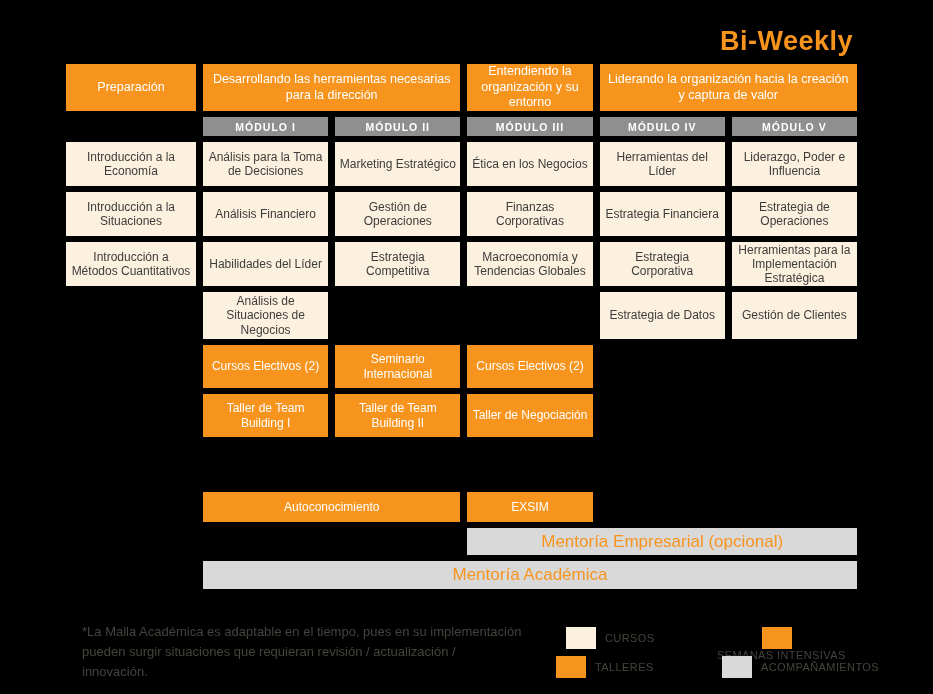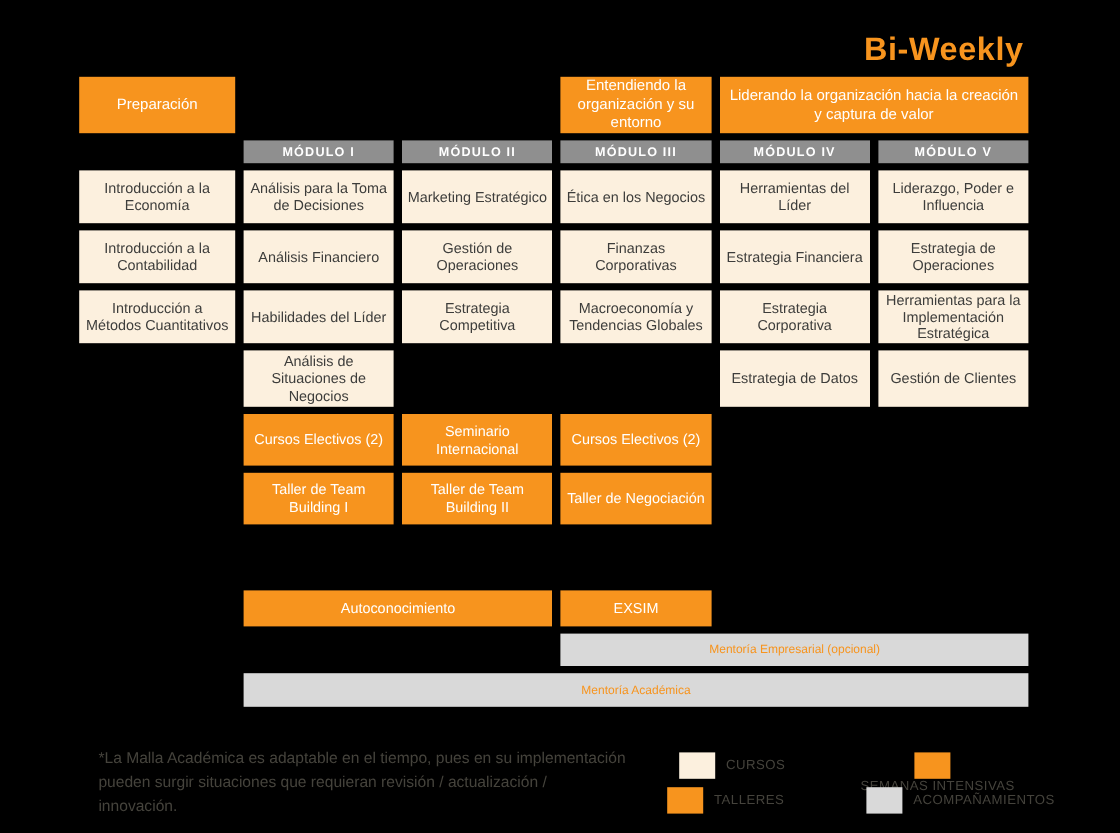--- a/index.html
+++ b/index.html
@@ -40,21 +40,21 @@
     color: var(--ink, #3D3D3B);
     font-size:12px; line-height:1.18; padding:2px 4px;
   }
   .workshop {
     background: var(--orange, #F7941E);
     color:#ffffff; font-size:12px; line-height:1.18; padding:2px 4px;
   }
   .graybar {
     background: var(--band-gray, #D9D9D9);
     color: var(--orange, #F7941E);
-    font-size:10px;
+    font-size:17px;
   }
   .footnote {
     position:absolute; left:58px; top:622px; width:440px;
     color: var(--muted, #45433C);
     font-size:13px; line-height:1.55;margin-left:24px;
   }
   .legend-item {
     position:absolute; display:flex; align-items:center;
   }
   .swatch { width:30px; height:22px; display:inline-block; flex:none; }
@@ -67,31 +67,32 @@
   }
 </style>
 </head>
 <body>
 
 <div class="badge">Bi-Weekly</div>
 
 <div class="grid">
 
   <div class="cell phase" style="grid-area:1/1/2/2">Preparación</div>
+  <div class="cell phase" style="grid-area:1/2/2/4">Desarrollando las herramientas necesarias para la dirección</div>
   <div class="cell phase" style="grid-area:1/4/2/5">Entendiendo la organización y su entorno</div>
   <div class="cell phase" style="grid-area:1/5/2/7">Liderando la organización hacia la creación y captura de valor</div>
 
   <div class="cell modhdr" style="grid-area:2/2/3/3">MÓDULO I</div>
   <div class="cell modhdr" style="grid-area:2/3/3/4">MÓDULO II</div>
   <div class="cell modhdr" style="grid-area:2/4/3/5">MÓDULO III</div>
   <div class="cell modhdr" style="grid-area:2/5/3/6">MÓDULO IV</div>
   <div class="cell modhdr" style="grid-area:2/6/3/7">MÓDULO V</div>
 
   <div class="cell course" style="grid-area:3/1/4/2">Introducción a la Economía</div>
-  <div class="cell course" style="grid-area:4/1/5/2">Introducción a la Contabilidad</div>
+  <div class="cell course" style="grid-area:4/1/5/2">Introducción a la Situaciones</div>
   <div class="cell course" style="grid-area:5/1/6/2">Introducción a Métodos Cuantitativos</div>
 
   <div class="cell course" style="grid-area:3/2/4/3">Análisis para la Toma de Decisiones</div>
   <div class="cell course" style="grid-area:4/2/5/3">Análisis Financiero</div>
   <div class="cell course" style="grid-area:5/2/6/3">Habilidades del Líder</div>
   <div class="cell course" style="grid-area:6/2/7/3">Análisis de Situaciones de Negocios</div>
   <div class="cell workshop" style="grid-area:7/2/8/3">Cursos Electivos (2)</div>
   <div class="cell workshop" style="grid-area:8/2/9/3">Taller de Team Building I</div>
 
   <div class="cell course" style="grid-area:3/3/4/4">Marketing Estratégico</div>

